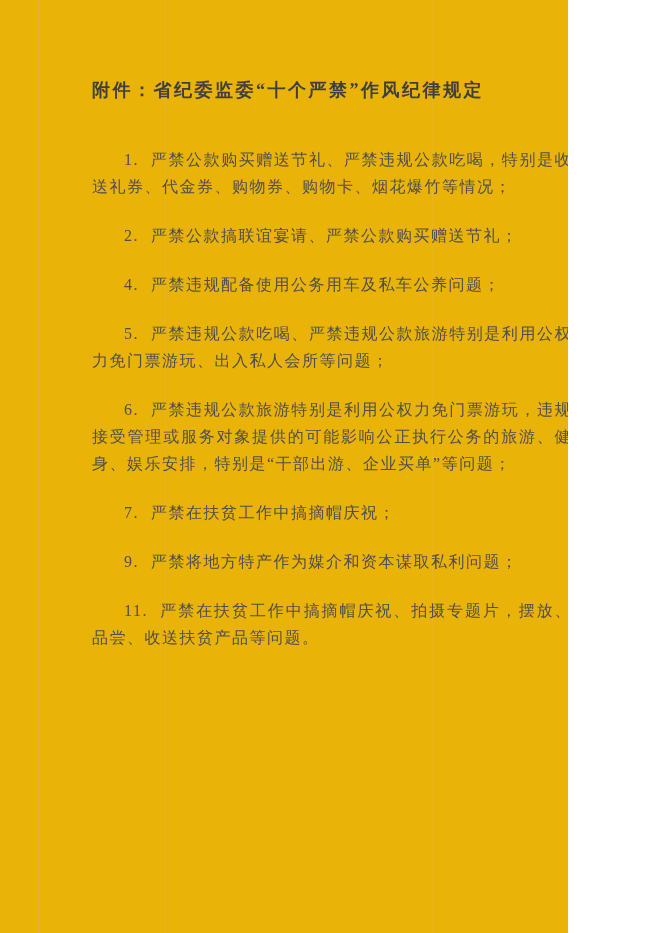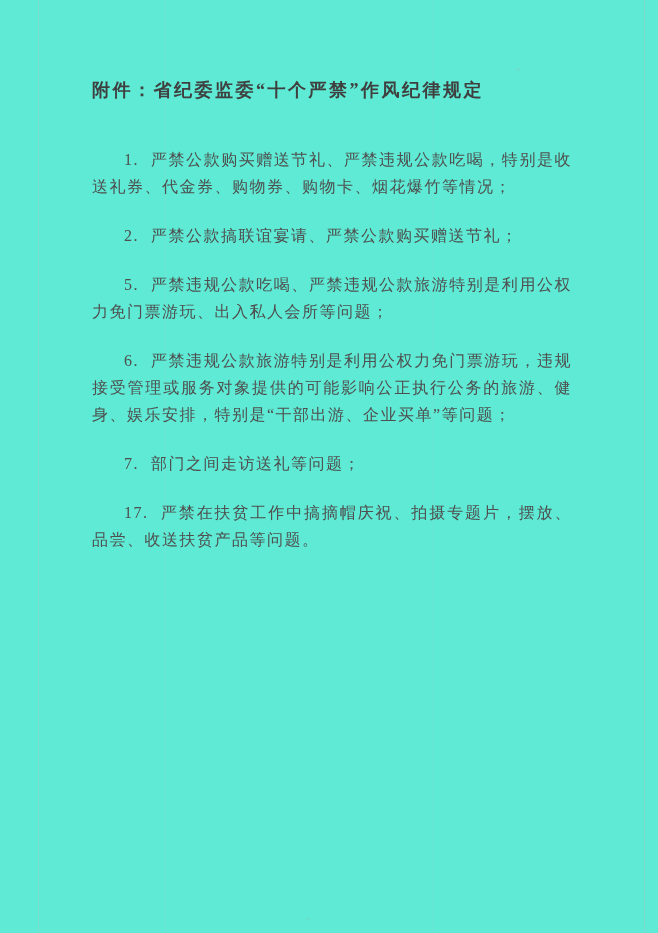--- a/index.html
+++ b/index.html
@@ -2,23 +2,23 @@
 <html><head>
 <meta charset="utf-8">
 <style>
   html, body {
     margin: 0;
     padding: 0;
     background: #ffffff;
   }
   .scan-page {
     position: relative;
-    width: 658px;
+    width: 568px;
     height: 933px;
-    background: #5eead4;
+    background: #eab308;
     overflow: hidden;
     font-family: "Liberation Serif", "DejaVu Serif", serif;
   }
   
   .seam {
     position: absolute;
     top: 0;
     bottom: 0;
     width: 1px;
   }
@@ -83,33 +83,39 @@
 
     <p class="doc-item">
       <span class="item-num">1.</span><span class="item-text">严禁公款购买赠送节礼、严禁违规公款吃喝，特别是收送礼券、代金券、购物券、购物卡、烟花爆竹等情况；</span>
     </p>
 
     <p class="doc-item">
       <span class="item-num">2.</span><span class="item-text">严禁公款搞联谊宴请、严禁公款购买赠送节礼；</span>
     </p>
 
 
+    <p class="doc-item">
+      <span class="item-num">4.</span><span class="item-text">严禁违规配备使用公务用车及私车公养问题；</span>
+    </p>
 
     <p class="doc-item">
       <span class="item-num">5.</span><span class="item-text">严禁违规公款吃喝、严禁违规公款旅游特别是利用公权力免门票游玩、出入私人会所等问题；</span>
     </p>
 
     <p class="doc-item">
       <span class="item-num">6.</span><span class="item-text">严禁违规公款旅游特别是利用公权力免门票游玩，违规接受管理或服务对象提供的可能影响公正执行公务的旅游、健身、娱乐安排，特别是“干部出游、企业买单”等问题；</span>
     </p>
 
     <p class="doc-item">
-      <span class="item-num">7.</span><span class="item-text">部门之间走访送礼等问题；</span>
+      <span class="item-num">7.</span><span class="item-text">严禁在扶贫工作中搞摘帽庆祝；</span>
     </p>
 
 
+    <p class="doc-item">
+      <span class="item-num">9.</span><span class="item-text">严禁将地方特产作为媒介和资本谋取私利问题；</span>
+    </p>
 
     <p class="doc-item">
-      <span class="item-num">17.</span><span class="item-text">严禁在扶贫工作中搞摘帽庆祝、拍摄专题片，摆放、品尝、收送扶贫产品等问题。</span>
+      <span class="item-num">11.</span><span class="item-text">严禁在扶贫工作中搞摘帽庆祝、拍摄专题片，摆放、品尝、收送扶贫产品等问题。</span>
     </p>
 
   </div>
 </div>
 
 </body></html>

